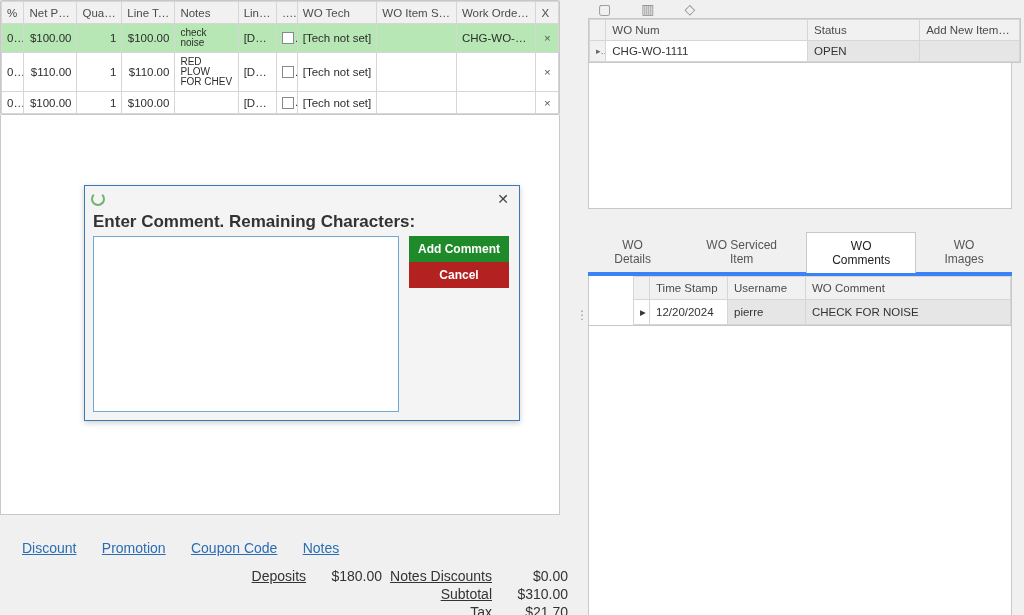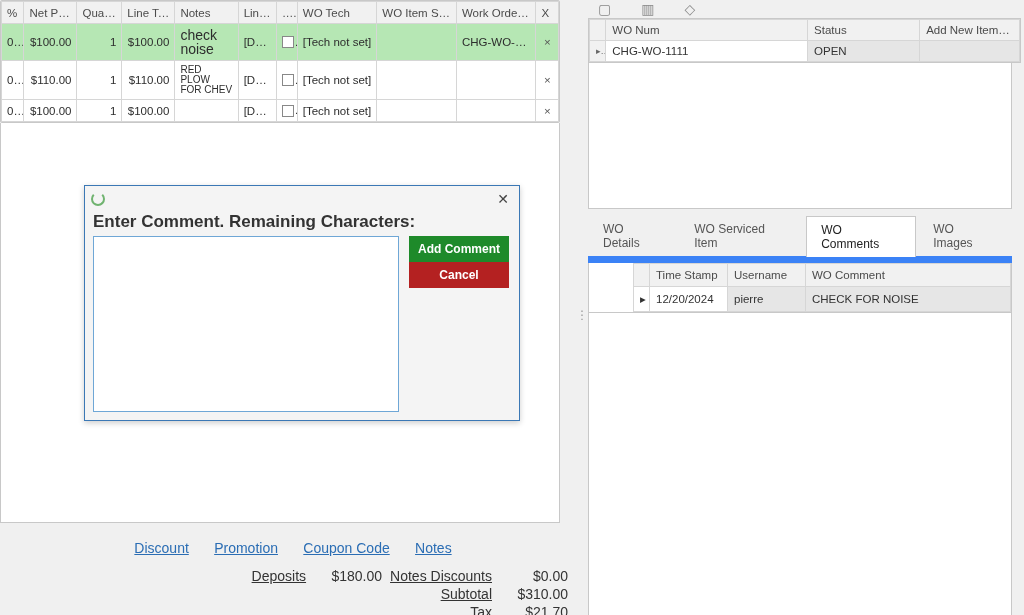--- a/index.html
+++ b/index.html
@@ -150,21 +150,21 @@
     font-weight: 600;
   }
   .btn-green { background: #1e8a2a; }
   .btn-red { background: #b42121; }
 
   
   .bottom-links {
     position: absolute;
     left: 0; right: 4px;
     top: 540px;
-    text-align: center;
+    text-align: left;
     padding-right: 12px;
   }
   .bottom-links a {
     color: #2a6db4;
     text-decoration: underline;
     font-size: 14px;
     margin-left: 22px;
     cursor: pointer;
   }
   .totals {
@@ -231,22 +231,23 @@
     border: 1px solid #c8c8c8;
     border-top: none;
     background: #fff;
     height: 146px;
     width: 424px;
   }
   
   .tabs {
     display: flex;
     width: 424px;
-    margin-top: 6px;
-    border-bottom: 7px solid #3b82f6;
+    margin-top: 22px;
+    border-bottom: 4px solid #3b82f6;
+    text-align: center;
   }
   .tab {
     padding: 6px 14px;
     font-size: 12px;
     color: #555;
     background: #f0f0f0;
     border: 1px solid transparent;
     border-bottom: none;
     cursor: pointer;
     margin-right: 2px;
@@ -333,21 +334,21 @@
             <th>Work Order Id</th>
             <th>X</th>
           </tr>
         </thead>
         <tbody>
           <tr class="row-green">
             <td class="num">0%</td>
             <td class="num">$100.00</td>
             <td class="num">1</td>
             <td class="num">$100.00</td>
-            <td style="white-space:normal;line-height:1;font-size:14px">check noise</td>
+            <td style="white-space:normal;line-height:1;font-size:10px">check noise</td>
             <td>[Def...</td>
             <td class="checkbox-cell"><span class="checkbox"></span></td>
             <td>[Tech not set]</td>
             <td></td>
             <td>CHG-WO-1111</td>
             <td class="closebtn">×</td>
           </tr>
           <tr>
             <td class="num">0%</td>
             <td class="num">$110.00</td>

